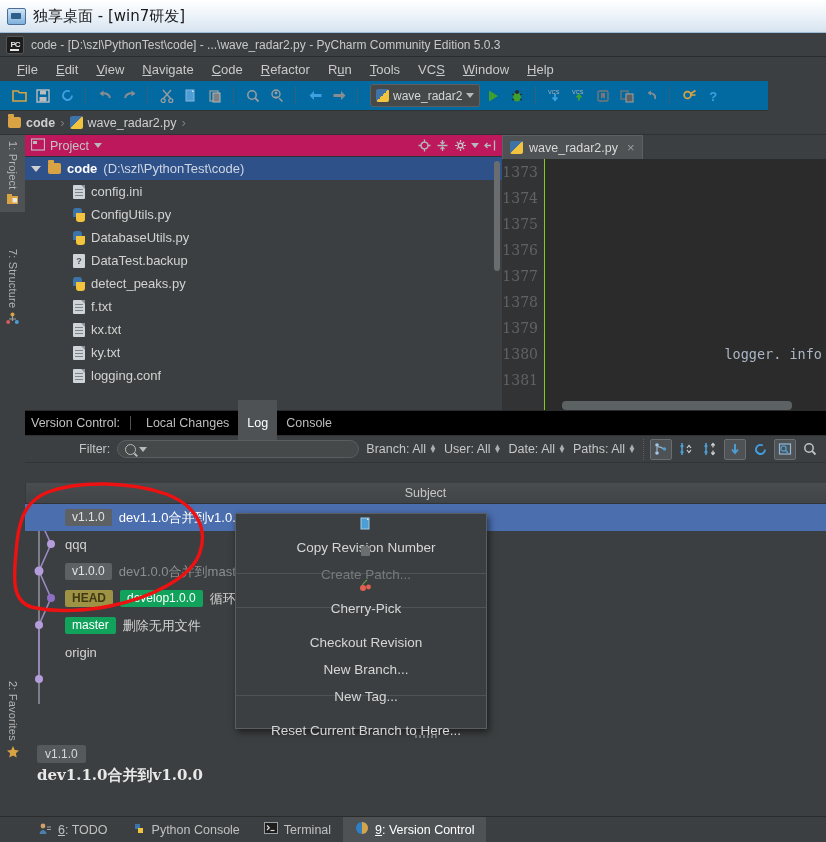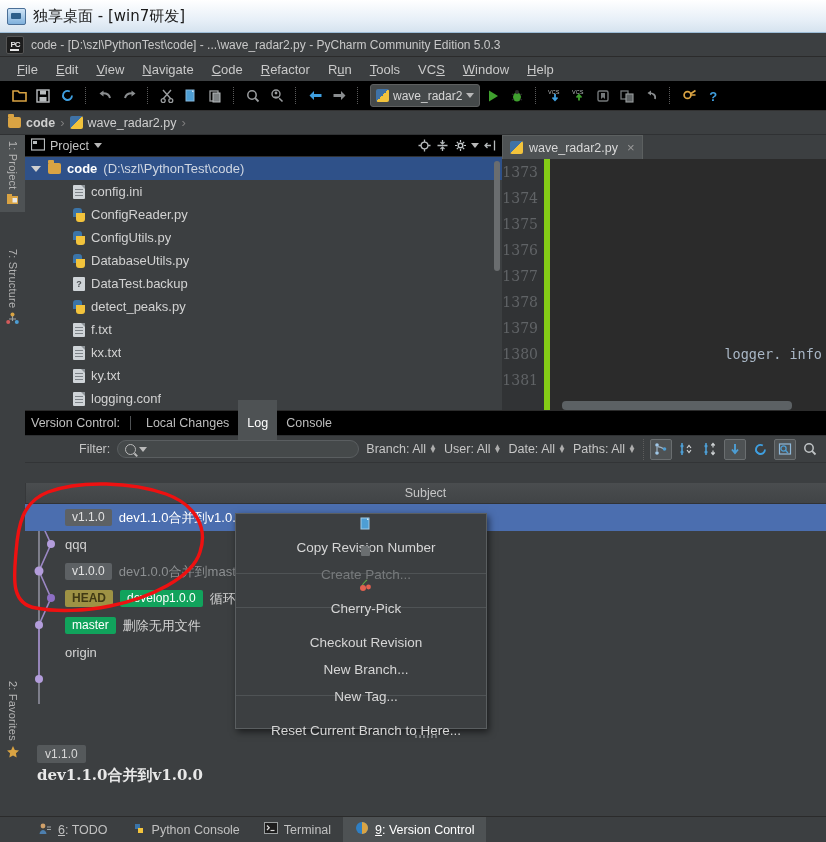--- a/index.html
+++ b/index.html
@@ -49,22 +49,22 @@
     position:absolute;left:0;top:57px;width:826px;height:24px;
     background:#3c3f41;display:flex;align-items:center;padding-left:8px;box-sizing:border-box;
   }
   .menu-item{
     font-size:13px;color:#c9c9c9;padding:2px 9px;white-space:nowrap;cursor:default;
   }
   .menu-item .mn{text-decoration:underline;}
 
   
   .toolbar{
-    position:absolute;left:0;top:81px;width:826px;height:30px;
-    background:#000000;border-bottom:1px solid #323232;
+    position:absolute;left:0;top:81px;width:768px;height:30px;
+    background:#0369a1;border-bottom:1px solid #323232;
     display:flex;align-items:center;padding-left:8px;box-sizing:border-box;gap:2px;
   }
   .tb{width:22px;height:22px;display:flex;align-items:center;justify-content:center;
       border-radius:2px;flex:0 0 auto;}
   .tb-sep{width:1px;height:17px;border-left:1px dotted #5a5a5a;margin:0 5px;flex:0 0 auto;}
   .runcfg{
     height:21px;min-width:96px;background:#45494a;border:1px solid #5e6060;border-radius:3px;
     display:flex;align-items:center;gap:4px;padding:0 5px;margin-left:4px;font-size:12px;
     color:#d6d6d6;flex:0 0 auto;
   }
@@ -96,21 +96,21 @@
     padding:6px 0;box-sizing:border-box;
   }
   .vtab .vlabel{
     writing-mode:vertical-rl;font-size:11px;color:#b4b4b4;white-space:nowrap;letter-spacing:.2px;
   }
   .vtab.sel{background:#4e5254;}
   .vico{width:13px;height:13px;flex:0 0 auto;}
 
   
   .proj{
-    position:absolute;left:25px;top:135px;width:477px;height:275px;background:#000000;
+    position:absolute;left:25px;top:135px;width:477px;height:275px;background:#be185d;
   }
   .proj-head{
     height:22px;display:flex;align-items:center;gap:5px;padding-left:6px;box-sizing:border-box;
     border-bottom:1px solid #2f3133;
   }
   .proj-head-title{font-size:12.5px;color:#c4c4c4;}
   .proj-head-tools{margin-left:auto;display:flex;align-items:center;gap:3px;padding-right:5px;}
   .pht{width:15px;height:15px;display:flex;align-items:center;justify-content:center;}
   .tree{
     position:relative;height:253px;overflow:hidden;background:#3c3f41;
@@ -143,21 +143,21 @@
   .ed-tabs{height:24px;background:#3c3f41;display:flex;align-items:flex-end;}
   .ed-tab{
     height:23px;background:#4e5254;display:flex;align-items:center;gap:6px;
     padding:0 7px;font-size:12.5px;color:#d8d8d8;border-top:1px solid #5c6060;
     border-left:1px solid #5c6060;border-right:1px solid #5c6060;white-space:nowrap;
   }
   .tab-x{color:#9a9a9a;font-size:13px;margin-left:3px;}
   .ed-body{position:relative;height:251px;background:#2b2b2b;overflow:hidden;}
   .gutter{
     position:absolute;left:0;top:0;width:42px;height:100%;background:#313335;
-    border-right:6px solid #84cc16;
+    border-right:1px solid #84cc16;
   }
   .lnum{
     height:26px;display:flex;align-items:center;justify-content:flex-end;
     padding-right:6px;box-sizing:border-box;font-family:"DejaVu Serif","Liberation Serif",serif;
     font-size:14px;color:#606366;
   }
   .code{position:absolute;left:42px;top:0;right:0;height:100%;}
   .cline{height:26px;display:flex;align-items:center;justify-content:flex-end;
     padding-right:4px;box-sizing:border-box;
     font-family:"DejaVu Sans Mono","Liberation Mono",monospace;font-size:13.5px;color:#a9b7c6;white-space:nowrap;}
@@ -513,24 +513,20 @@
           <span class="folder-ico"></span>
           <span class="tname">code</span>
           <span class="tpath">(D:\szl\PythonTest\code)</span>
         </div>
       <div class="pscroll"></div>
     <div class="trow ind">
           <span class="file-ico">
             <i></i>
           </span>
           <span class="tname">config.ini</span>
-        </div>
-        <div class="trow ind">
-          <span class="py-ico"></span>
-          <span class="tname">ConfigReader.py</span>
         </div>
         <div class="trow ind">
           <span class="py-ico"></span>
           <span class="tname">ConfigUtils.py</span>
         </div>
         <div class="trow ind">
           <span class="py-ico"></span>
           <span class="tname">DatabaseUtils.py</span>
         </div>
         <div class="trow ind">

